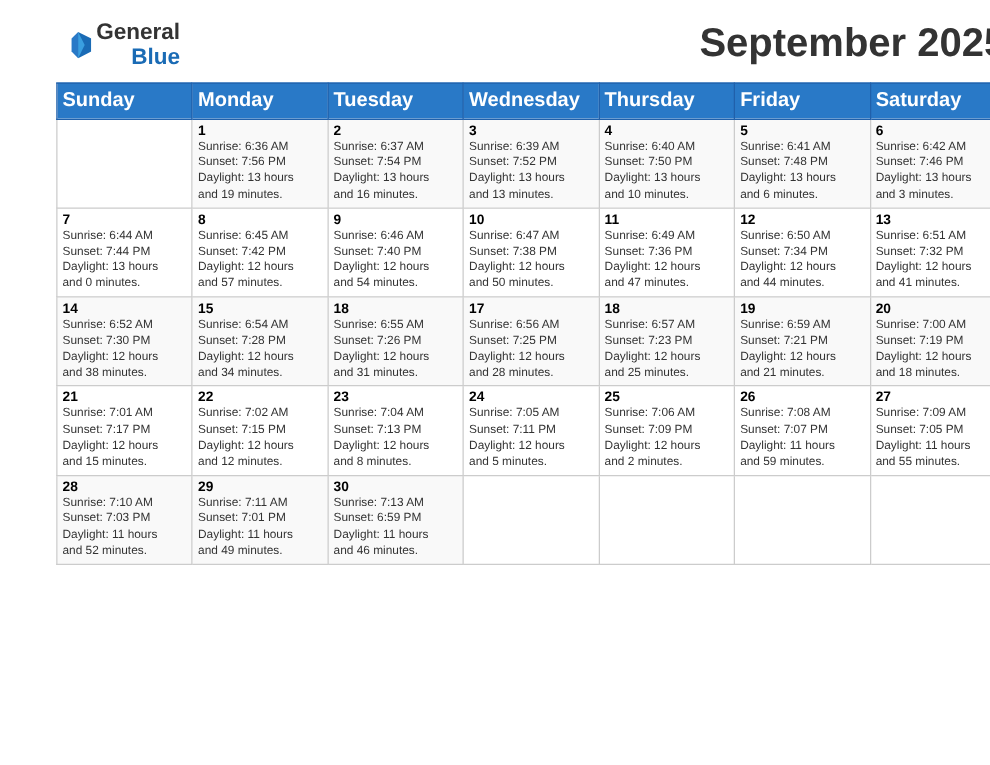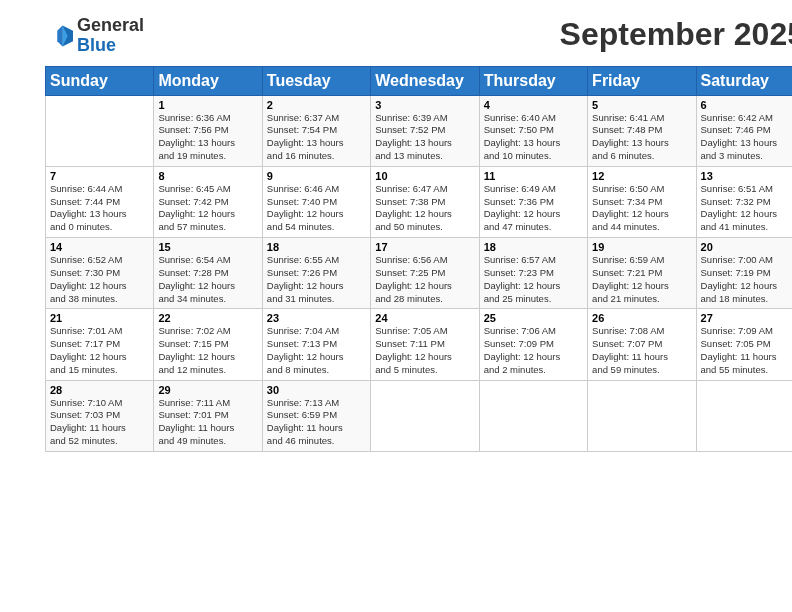--- a/index.html
+++ b/index.html
@@ -26,21 +26,21 @@
     .logo {
       display: flex;
       align-items: center;
     }
     .logo-text {
       font-size: 18px;
       font-weight: bold;
       color: #333;
       line-height: 1.1;
     }
-    .logo-text .blue { color: #1a6bb5; }
+    .logo-text .blue { color: #1a6bb5; text-align: right; }
     .logo-icon {
       width: 28px;
       height: 28px;
       margin-right: 4px;
       position: relative;
     }
     .title-block {
       text-align: right;
     }
     .month-title {

